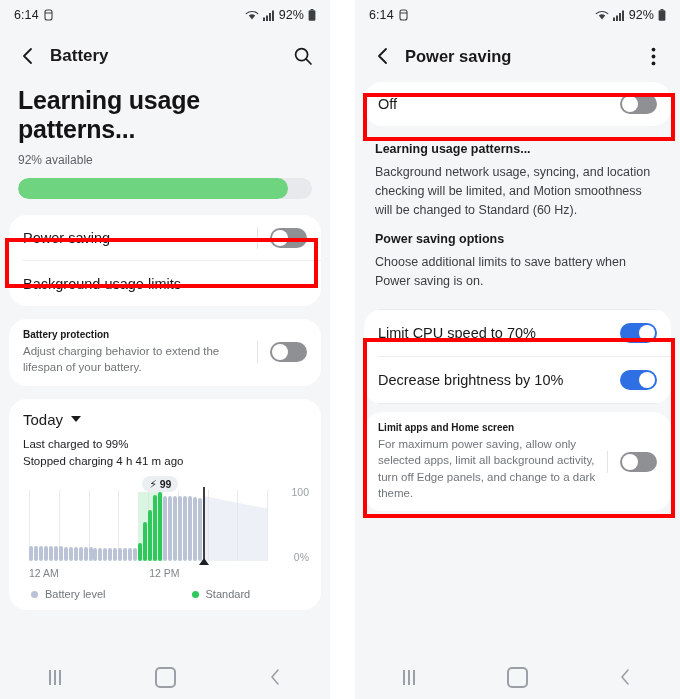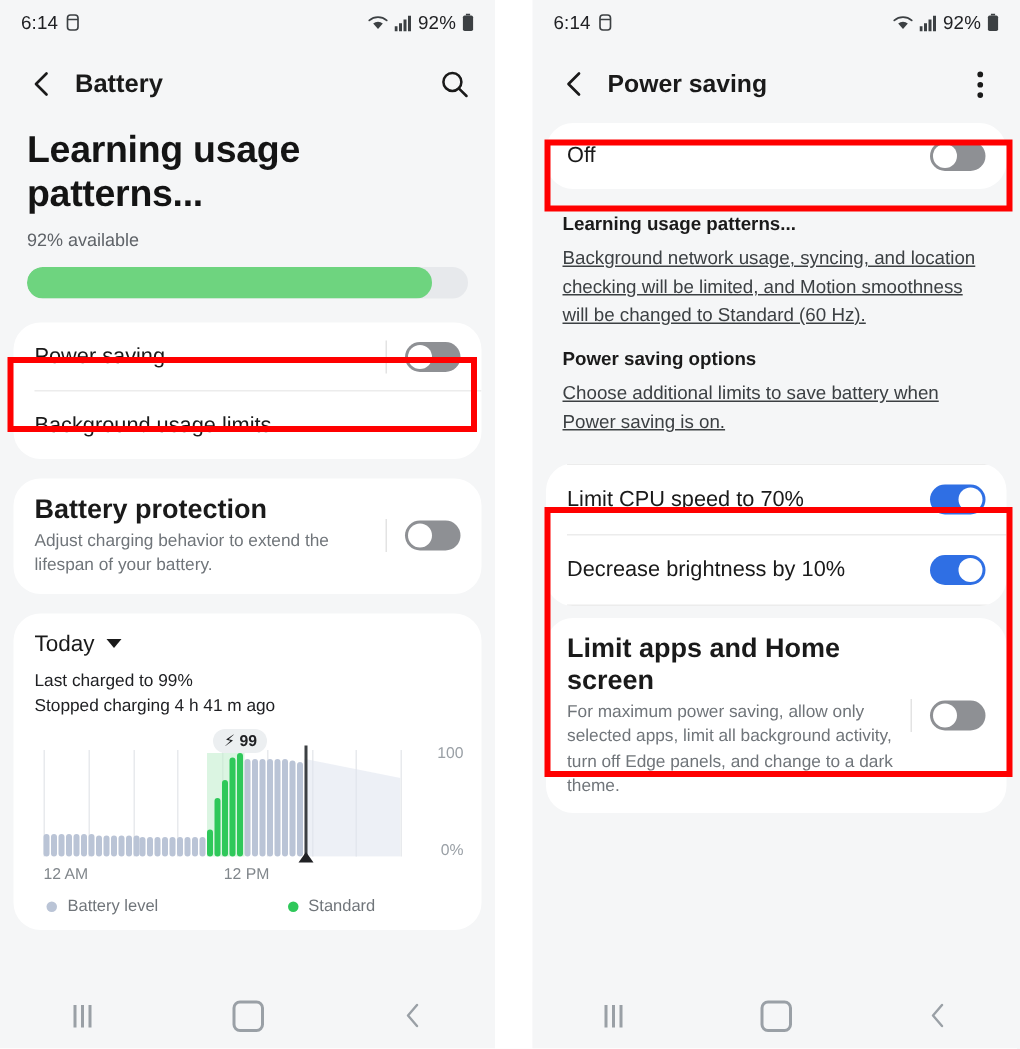--- a/index.html
+++ b/index.html
@@ -38,21 +38,21 @@
   .headline{font-size:25px;line-height:1.16;font-weight:bold;color:#141414;letter-spacing:-.2px;}
   .subline{font-size:12px;color:#5f6368;margin-top:9px;}
   .barbg{margin:11px 0 0 0;height:21px;border-radius:11px;background:#e7e9ec;position:relative;overflow:hidden;}
   .barfill{position:absolute;left:0;top:0;bottom:0;border-radius:11px;background:#6ed47f;}
 
   
   .card{background:#ffffff;border-radius:18px;margin:0 9px;overflow:hidden;}
   .row{display:flex;align-items:center;padding:0 14px;min-height:45px;box-sizing:border-box;}
   .row-label{font-size:14.5px;color:#1a1a1a;flex:1;}
   .row-stack{flex:1;padding:10px 0;}
-  .row-title{font-size:18px;color:#1a1a1a;font-weight:bold;}
+  .row-title{font-size:10px;color:#1a1a1a;font-weight:bold;}
   .row-desc{font-size:11.5px;color:#70757a;line-height:1.42;margin-top:3px;}
   .divline{height:1px;background:#ececec;margin-left:14px;}
   .vsep{width:1px;height:22px;background:#e3e3e3;margin-right:12px;}
 
   
   .tgl{width:37px;height:20px;border-radius:10px;position:relative;flex:0 0 auto;cursor:pointer;}
   .tgl.off{background:#8e9094;}
   .tgl.on{background:#2f6fe4;}
   .tgl .knob{position:absolute;top:2px;width:16px;height:16px;border-radius:50%;background:#ffffff;}
   .tgl.off .knob{left:2px;}
@@ -84,21 +84,21 @@
   .axB{position:absolute;bottom:2px;font-size:10.5px;color:#80868b;}
 
   .legend{display:flex;padding:7px 14px 10px 22px;gap:86px;}
   .lg{display:flex;align-items:center;gap:7px;}
   .dot{width:7px;height:7px;border-radius:50%;}
   .lg-txt{font-size:11px;color:#70757a;}
 
   
   .textblock{padding:10px 20px 4px 20px;}
   .tb-h{font-size:12.5px;font-weight:bold;color:#1a1a1a;margin-top:12px;}
-  .tb-p{font-size:12.5px;color:#3c4043;line-height:1.52;margin-top:7px;text-decoration:underline;}
+  .tb-p{font-size:12.5px;color:#3c4043;line-height:1.52;margin-top:7px;}
 
   
   .navbar{position:absolute;left:0;right:0;bottom:0;height:44px;background:#f5f6f7;
     display:flex;align-items:center;justify-content:space-around;}
   .navbtn{width:44px;height:30px;display:flex;align-items:center;justify-content:center;cursor:pointer;}
   .nav-recents{display:flex;gap:3px;}
   .nav-recents i{display:block;width:2px;height:15px;background:#9aa0a6;}
   .nav-home{width:17px;height:17px;border:2px solid #9aa0a6;border-radius:5px;}
 </style>
 </head>

